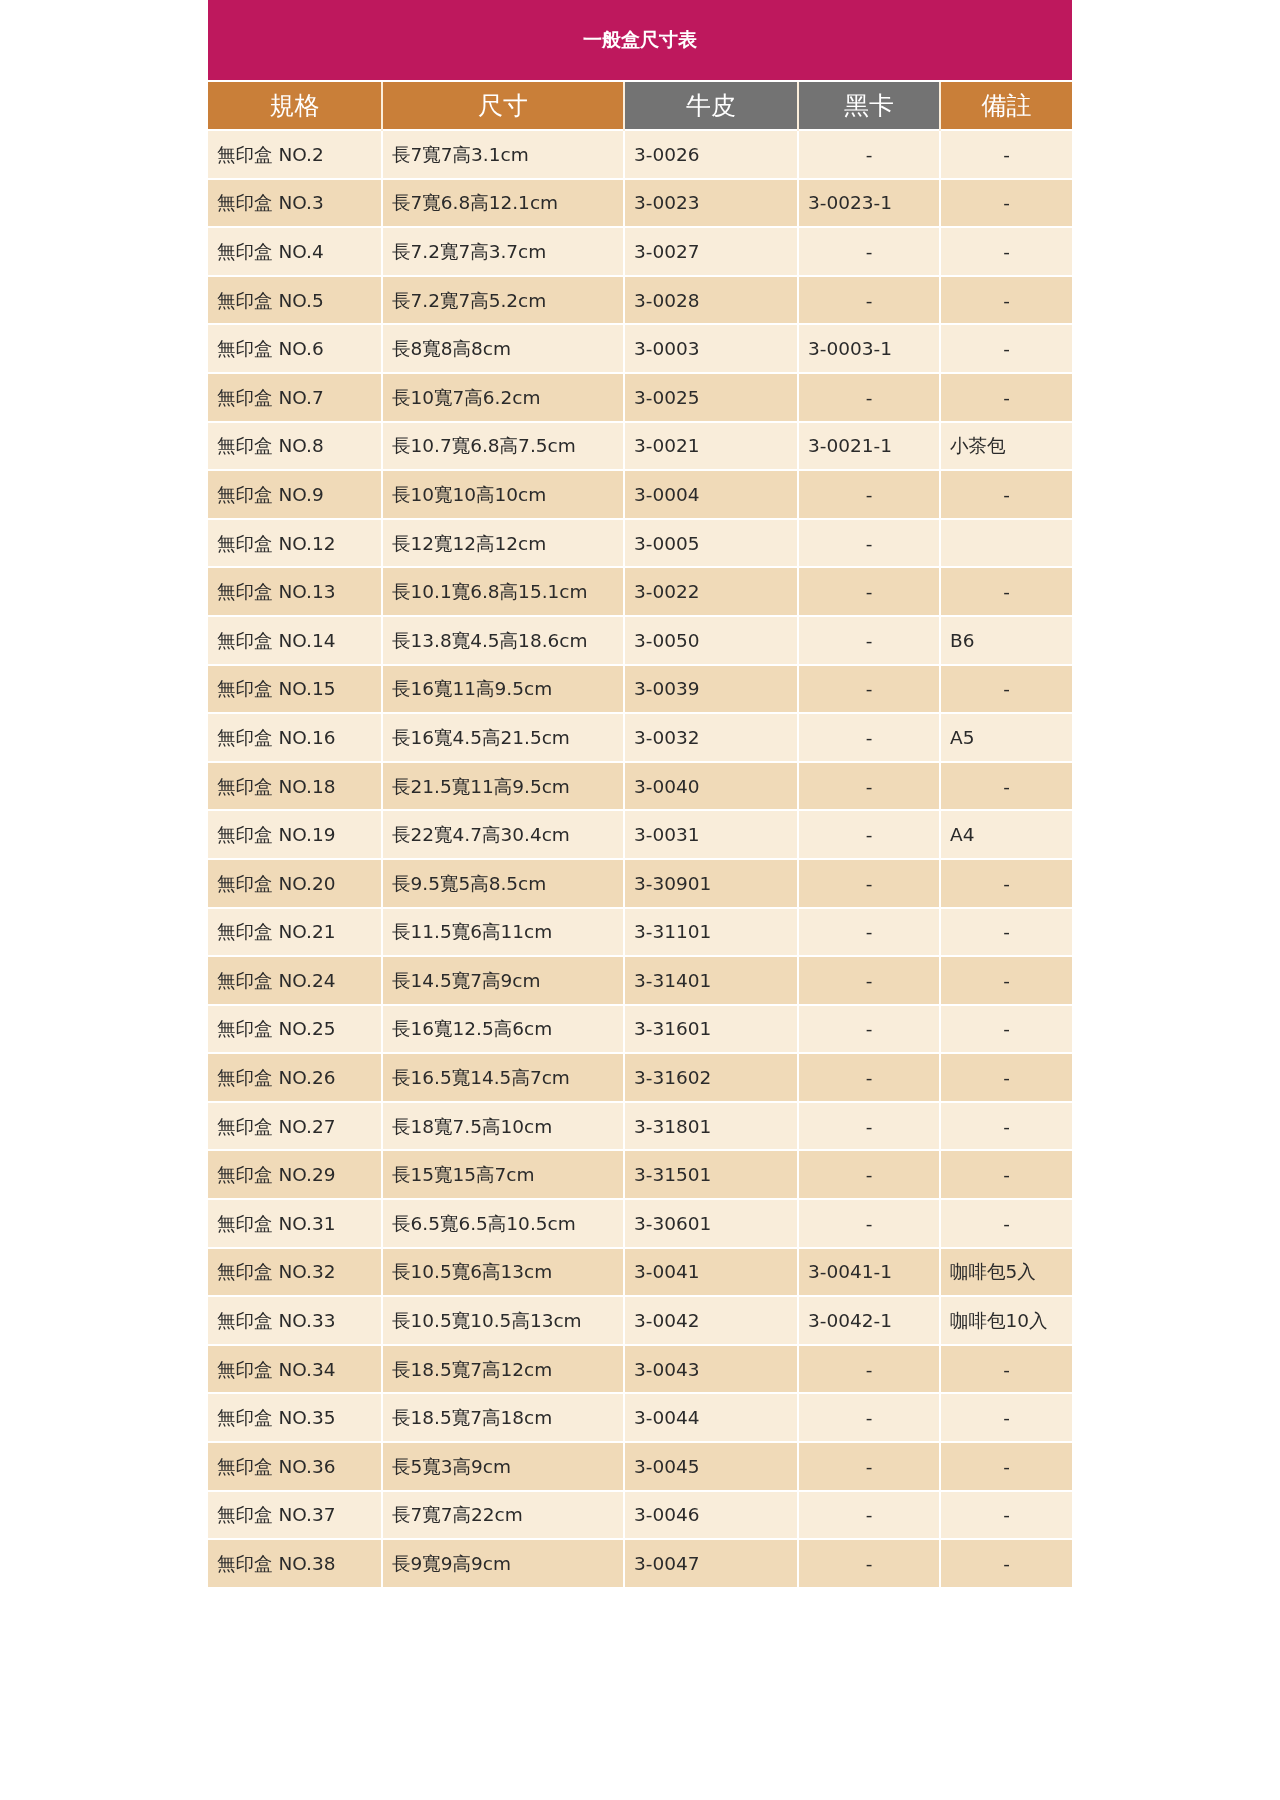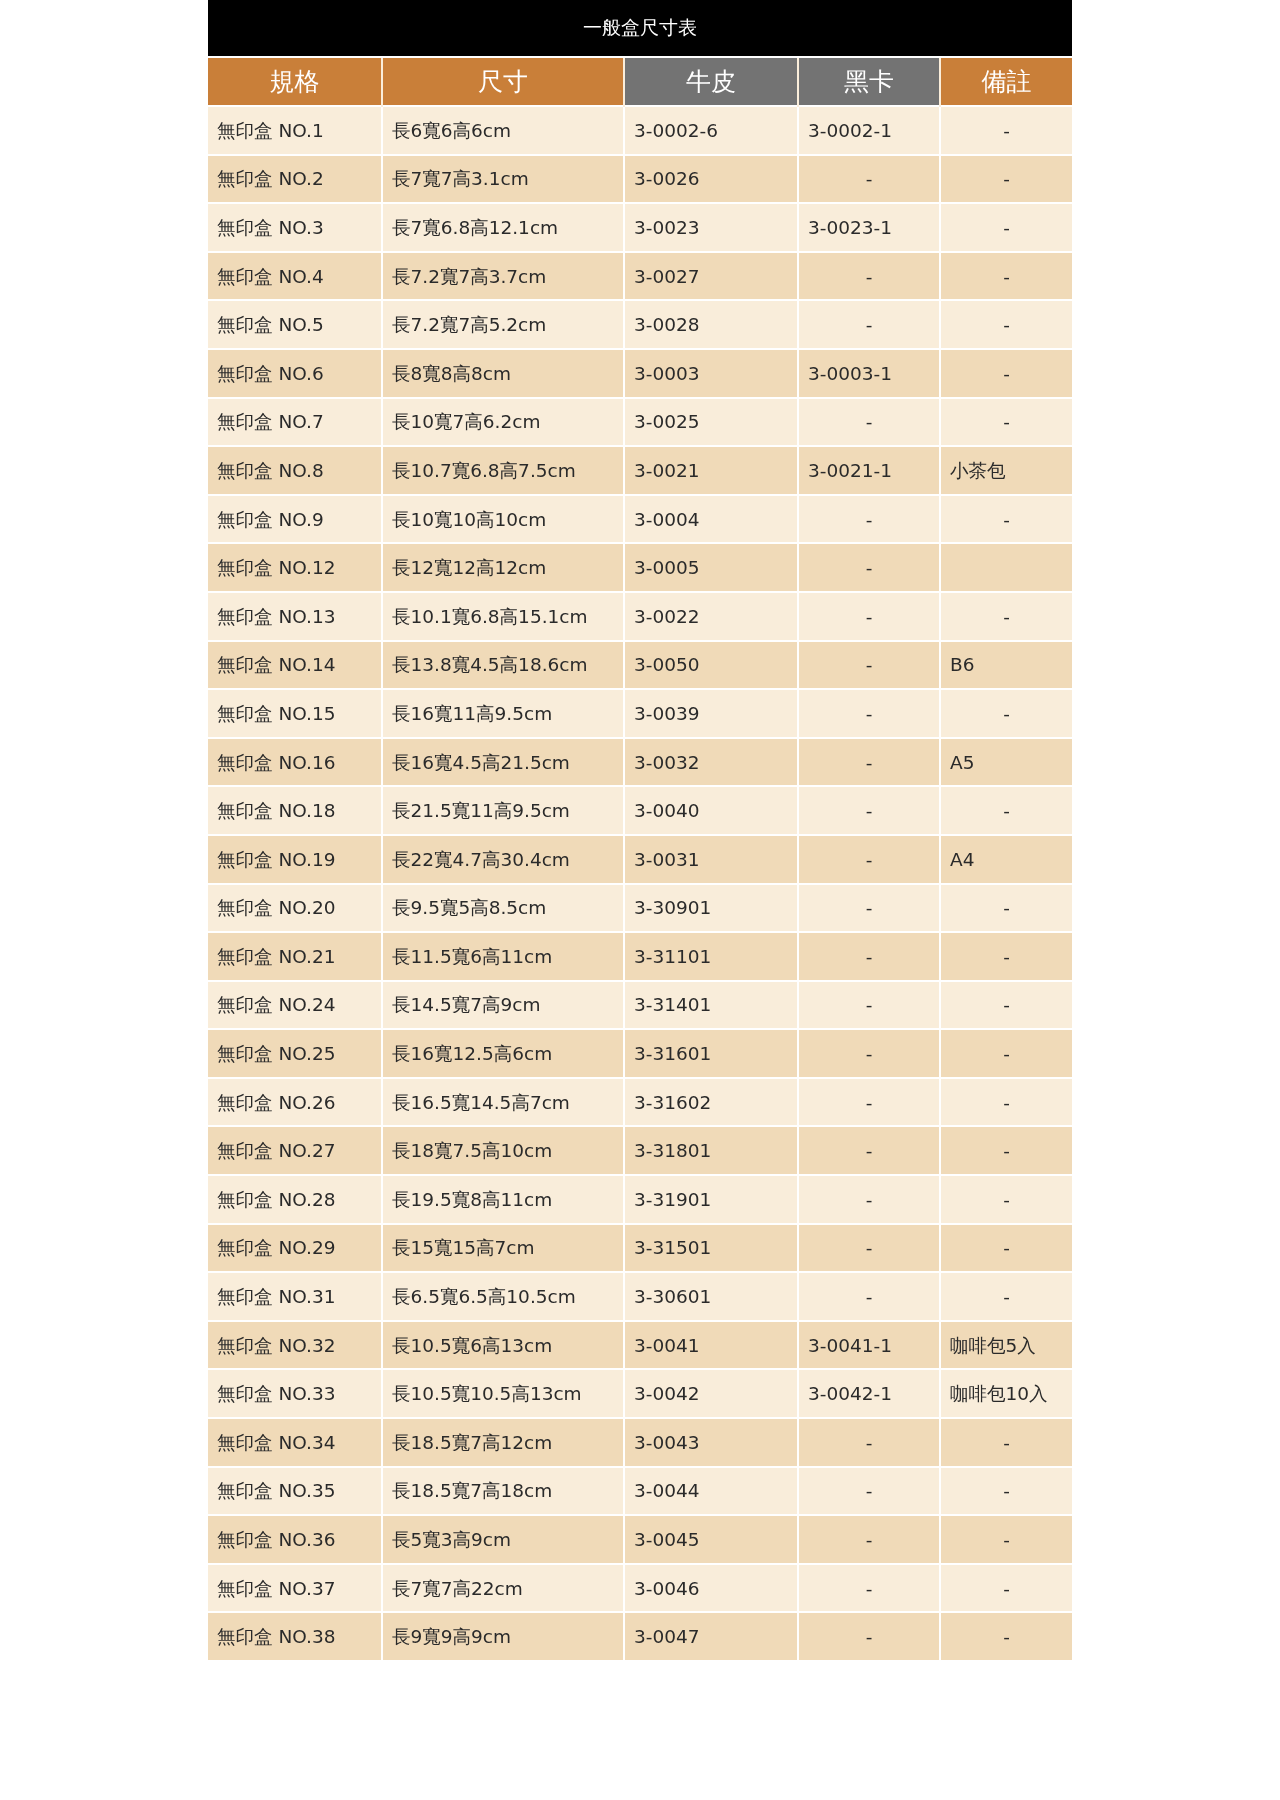--- a/index.html
+++ b/index.html
@@ -2,22 +2,22 @@
 <html><head>
 <meta charset="utf-8">
 <style>
   html, body { margin: 0; padding: 0; background: #ffffff; }
   body { width: 1280px; height: 1800px; overflow: hidden; position: relative;
          font-family: "DejaVu Sans", "Liberation Sans", sans-serif; }
   .wrap { position: absolute; left: 208px; top: 0; width: 864px; }
   table { border-collapse: collapse; width: 864px; table-layout: fixed; }
   col.c1 { width: 174px; } col.c2 { width: 242px; } col.c3 { width: 174px; }
   col.c4 { width: 142px; } col.c5 { width: 132px; }
-  th.title { background: #000000; color: #ffffff; height: 48px; font-size: 19px;
-             font-weight: normal; border-bottom: 2px solid #ffffff; padding: 4px; }
+  th.title { background: #be185d; color: #ffffff; height: 48px; font-size: 19px;
+             font-weight: bold; border-bottom: 2px solid #ffffff; padding: 16px; }
   thead tr.head th { height: 47px; color: #ffffff; font-size: 25px; font-weight: normal;
                      border-right: 2px solid #fbeedb; padding: 0; }
   thead tr.head th:last-child { border-right: none; }
   th.h-light { background: #c97f39; }
   th.h-dark { background: #737373; }
   tbody td { height: 46.6px; padding: 0 0 0 9px; font-size: 18.5px; color: #2a2a2a;
              border-right: 2px solid #ffffff; border-top: 2px solid #ffffff;
              white-space: nowrap; overflow: hidden; }
   tbody td:last-child { border-right: none; }
   tbody tr:nth-child(odd) td { background: #f9edda; }
@@ -43,27 +43,20 @@
       <tr class="head">
         <th class="h-light">規格</th>
         <th class="h-light">尺寸</th>
         <th class="h-dark">牛皮</th>
         <th class="h-dark">黑卡</th>
         <th class="h-light">備註</th>
       </tr>
     </thead>
     <tbody id="tbody">
         <tr>
-          <td>無印盒 NO.1</td>
-          <td>長6寬6高6cm</td>
-          <td>3-0002-6</td>
-          <td>3-0002-1</td>
-          <td class="center">-</td>
-        </tr>
-        <tr>
           <td>無印盒 NO.2</td>
           <td>長7寬7高3.1cm</td>
           <td>3-0026</td>
           <td class="center">-</td>
           <td class="center">-</td>
         </tr>
         <tr>
           <td>無印盒 NO.3</td>
           <td>長7寬6.8高12.1cm</td>
           <td>3-0023</td>
@@ -197,27 +190,20 @@
           <td class="center">-</td>
         </tr>
         <tr>
           <td>無印盒 NO.27</td>
           <td>長18寬7.5高10cm</td>
           <td>3-31801</td>
           <td class="center">-</td>
           <td class="center">-</td>
         </tr>
         <tr>
-          <td>無印盒 NO.28</td>
-          <td>長19.5寬8高11cm</td>
-          <td>3-31901</td>
-          <td class="center">-</td>
-          <td class="center">-</td>
-        </tr>
-        <tr>
           <td>無印盒 NO.29</td>
           <td>長15寬15高7cm</td>
           <td>3-31501</td>
           <td class="center">-</td>
           <td class="center">-</td>
         </tr>
         <tr>
           <td>無印盒 NO.31</td>
           <td>長6.5寬6.5高10.5cm</td>
           <td>3-30601</td>

